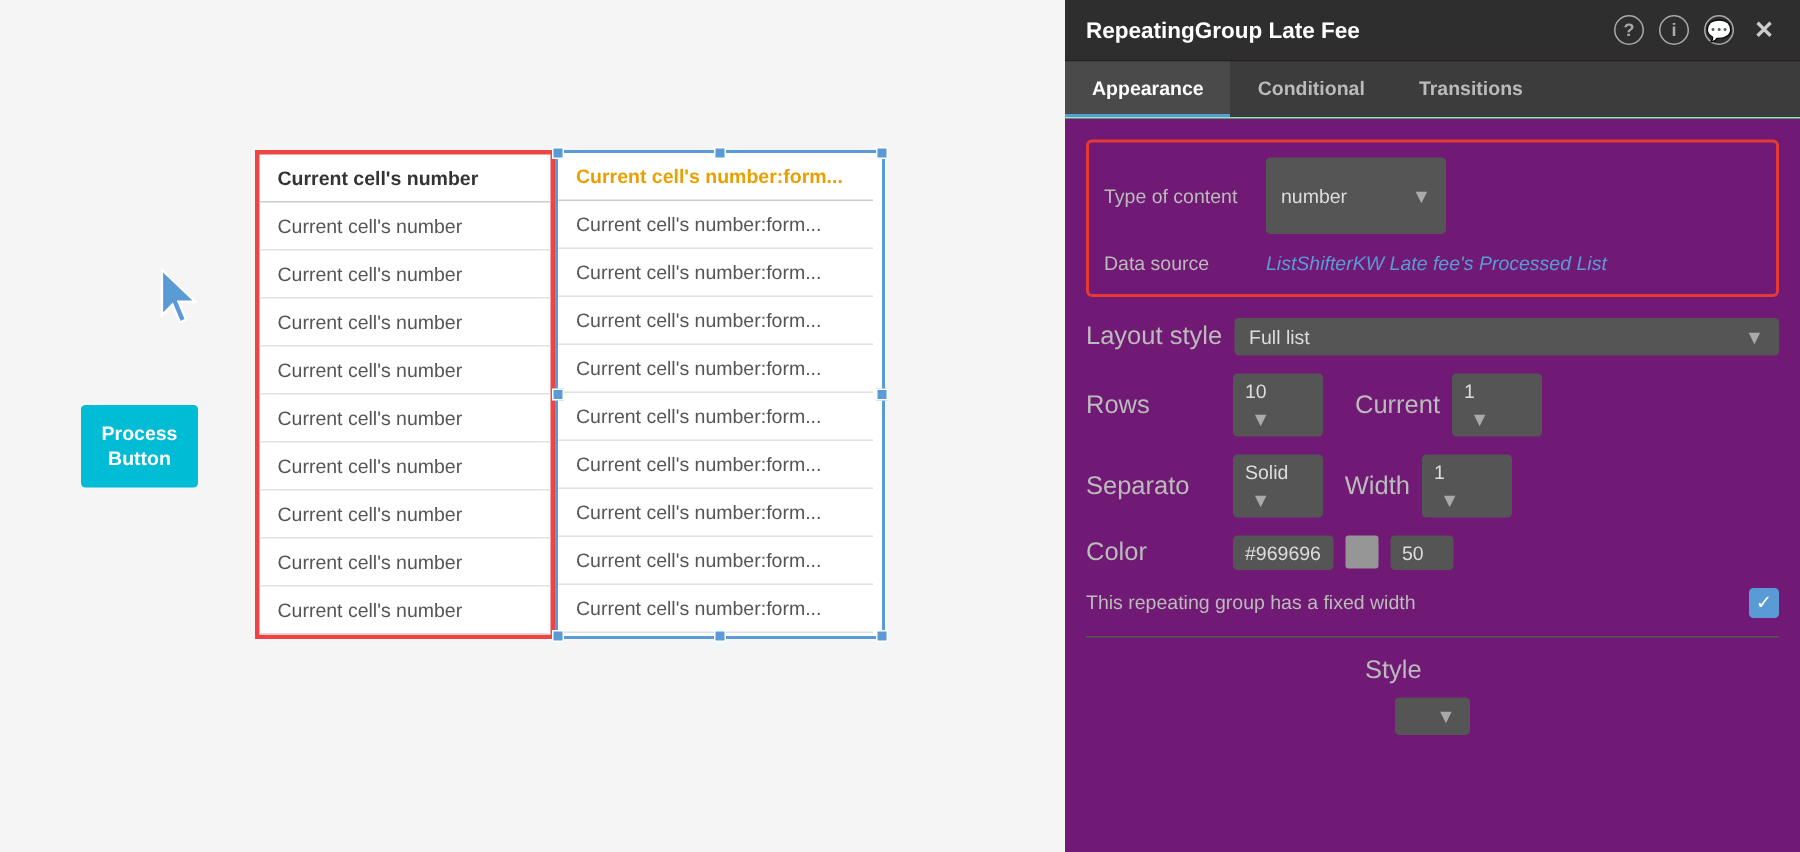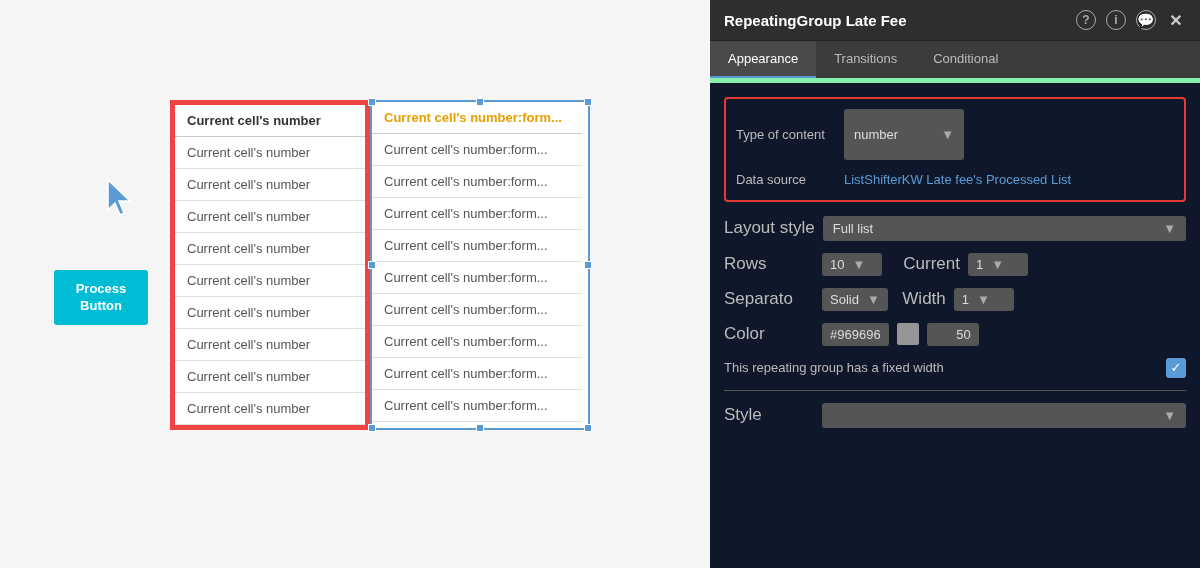--- a/index.html
+++ b/index.html
@@ -21,21 +21,21 @@
       height: 568px;
       background: #f5f5f5;
       overflow: hidden;
     }
 
     
     .process-button {
       position: absolute;
       left: 54px;
       top: 270px;
-      width: 94px;
+      width: 78px;
       height: 55px;
       background: #00bcd4;
       color: white;
       border: none;
       border-radius: 3px;
       font-size: 13px;
       font-weight: bold;
       cursor: pointer;
       display: flex;
       align-items: center;
@@ -59,21 +59,21 @@
     .tables-container {
       position: absolute;
       left: 170px;
       top: 100px;
       display: flex;
       gap: 0;
     }
 
     
     .data-table {
-      border: 5px solid #ef4444;
+      border: 3px solid #ef4444;
       background: white;
       min-width: 200px;
     }
 
     .data-table.selected {
       border: 2px solid #5b9bd5;
       position: relative;
     }
 
     .data-table .table-row {
@@ -108,21 +108,21 @@
     .selected-handle.bm { bottom: -4px; left: calc(50% - 4px); }
     .selected-handle.lm { top: calc(50% - 4px); left: -4px; }
     .selected-handle.rm { top: calc(50% - 4px); right: -4px; }
 
     
     .right-panel {
       position: absolute;
       right: 0; top: 0;
       width: 490px;
       height: 568px;
-      background: #0f172a;
+      background: #701a75;
       color: #ddd;
       display: flex;
       flex-direction: column;
     }
 
     .panel-header {
       background: #2e2e2e;
       padding: 10px 14px;
       display: flex;
       align-items: center;
@@ -160,21 +160,22 @@
     .panel-icon.close {
       border: none;
       font-size: 16px;
       color: #ccc;
     }
 
     
     .panel-tabs {
       display: flex;
       background: #3c3c3c;
-      border-bottom: 5px solid #86efac;
+      border-bottom: 1px solid #86efac;
+      font-weight: bold;
     }
 
     .panel-tab {
       padding: 10px 18px;
       cursor: pointer;
       color: #bbb;
       font-size: 13px;
       border-bottom: 2px solid transparent;
     }
 
@@ -212,20 +213,21 @@
 
     .field-label {
       color: #bbb;
       font-size: 13px;
       min-width: 100px;
     }
 
     .field-value {
       color: #ddd;
       font-size: 13px;
+      font-style: italic;
     }
 
     .field-value.link {
       color: #5b9bd5;
       cursor: pointer;
       line-height: 1.4;
     }
 
     .dropdown-field {
       background: #555;
@@ -264,36 +266,37 @@
       background: #555;
       color: #ddd;
       border: none;
       border-radius: 3px;
       padding: 4px 8px;
       font-size: 13px;
       display: flex;
       gap: 4px;
       cursor: pointer;
       min-width: 60px;
+      flex-direction: column;
     }
 
     .small-dropdown .arrow {
       color: #aaa;
       margin-left: 4px;
     }
 
     .number-input {
       background: #555;
       color: #ddd;
       border: none;
       border-radius: 3px;
       padding: 4px 8px;
       font-size: 13px;
-      width: 52px;
-      text-align: right;
+      width: 42px;
+      text-align: left;
     }
 
     .color-swatch {
       width: 22px;
       height: 22px;
       background: #969696;
       border-radius: 2px;
       display: inline-block;
     }
 
@@ -322,20 +325,21 @@
       color: white;
       font-size: 13px;
       flex-shrink: 0;
     }
 
     .style-row {
       display: flex;
       align-items: center;
       gap: 8px;
       margin-top: 8px;
+      flex-direction: column;
     }
 
     .divider {
       height: 1px;
       background: #555;
       margin: 12px 0;
     }
 
     
     .wide-dropdown {
@@ -414,22 +418,22 @@
     <div class="panel-icons">
       <div class="panel-icon">?</div>
       <div class="panel-icon">i</div>
       <div class="panel-icon" style="border:1px solid #aaa; font-size:14px;">💬</div>
       <div class="panel-icon close">✕</div>
     </div>
   </div>
 
   <div class="panel-tabs">
     <div class="panel-tab active">Appearance</div>
+    <div class="panel-tab">Conditional</div>
     <div class="panel-tab">Transitions</div>
-    <div class="panel-tab">Conditional</div>
   </div>
 
   <div class="panel-content">
 
     <div class="highlight-section">
 
       <div class="field-row">
         <span class="field-label">Type of content</span>
         <div class="dropdown-field">
           <span>number</span>

